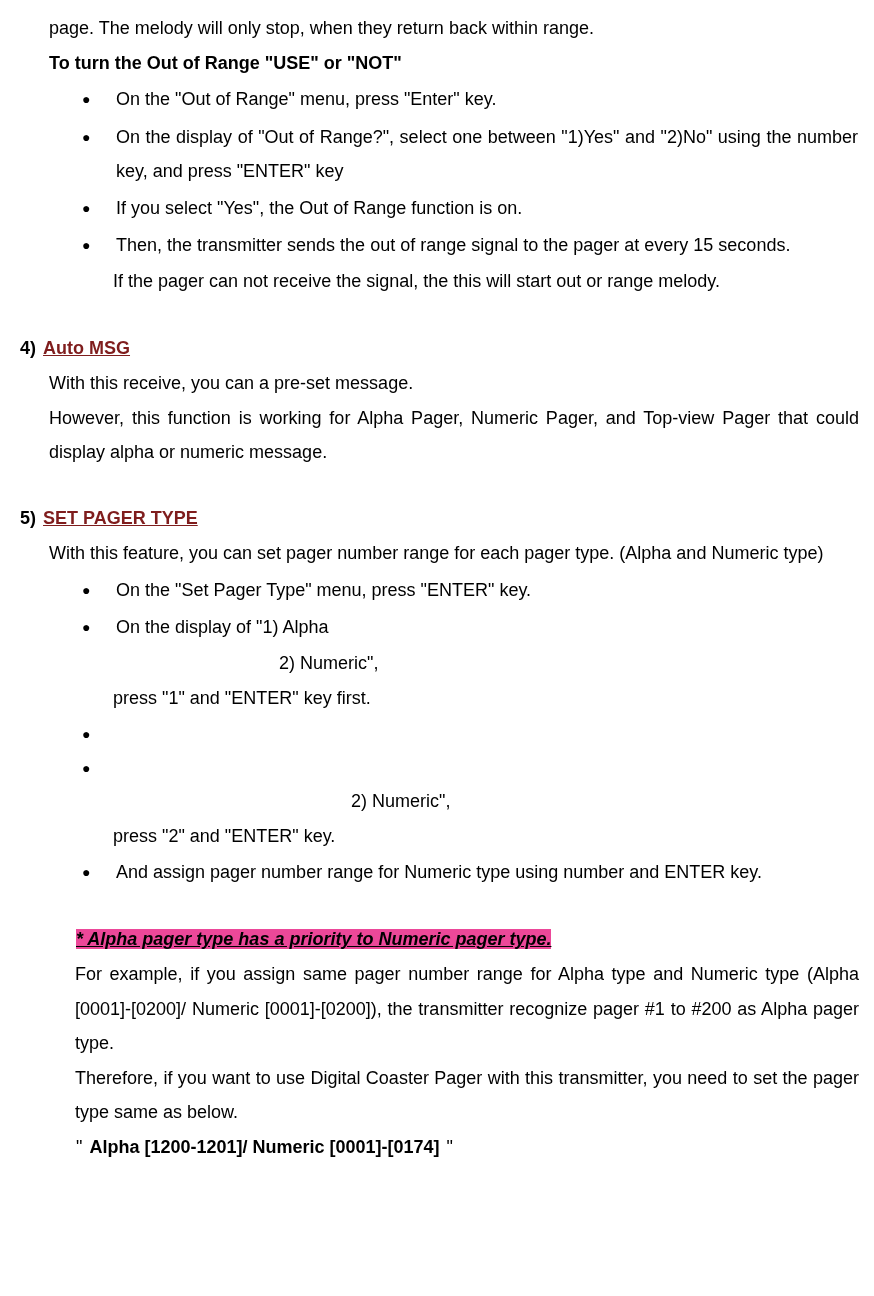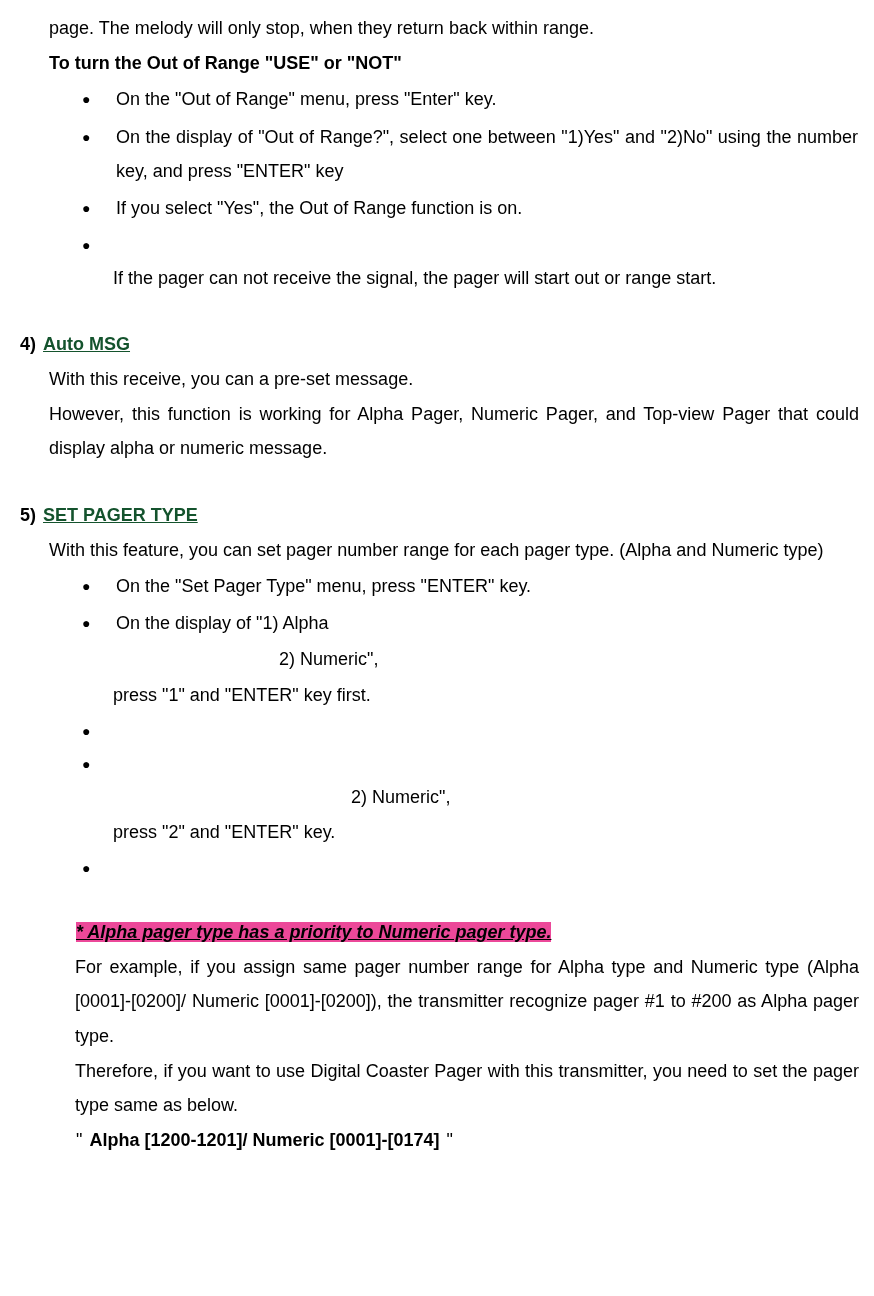--- a/index.html
+++ b/index.html
@@ -46,21 +46,21 @@
     }
     .bold {
       font-weight: bold;
     }
     .section-num {
       font-weight: bold;
       color: #000;
     }
     .section-title {
       font-weight: bold;
-      color: #14532d;
+      color: #7f1d1d;
       text-decoration: underline;
     }
     .highlight {
       background-color: #ec4899;
       font-weight: bold;
       font-style: italic;
       text-decoration: underline;
     }
     .spacer {
       height: 30px;
@@ -87,22 +87,23 @@
 <div class="bullet-row">
   <span class="bullet">●</span>
   <span class="bullet-text">On the display of "Out of Range?", select one between "1)Yes" and "2)No" using the number key, and press "ENTER" key</span>
 </div>
 <div class="bullet-row">
   <span class="bullet">●</span>
   <span class="bullet-text">If you select "Yes", the Out of Range function is on.</span>
 </div>
 <div class="bullet-row">
   <span class="bullet">●</span>
+  <span class="bullet-text">Then, the transmitter sends the out of range signal to the pager at every 15 seconds.</span>
 </div>
-<div class="bullet-cont">If the pager can not receive the signal, the pager will start out or range start.</div>
+<div class="bullet-cont">If the pager can not receive the signal, the this will start out or range melody.</div>
 
 <div class="spacer"></div>
 
 <div>
   <span class="section-num">4) </span><span class="section-title">Auto MSG</span>
 </div>
 <div class="indent-text">With this receive, you can a pre-set message.</div>
 <div class="indent-text">However, this function is working for Alpha Pager, Numeric Pager, and Top-view Pager that could display alpha or numeric message.</div>
 
 <div class="spacer"></div>
@@ -125,20 +126,21 @@
 <div class="bullet-row">
   <span class="bullet">●</span>
 </div>
 <div class="bullet-row">
   <span class="bullet">●</span>
 </div>
 <div class="bullet-cont-deeper2">2) Numeric",</div>
 <div class="bullet-cont">press "2" and "ENTER" key.</div>
 <div class="bullet-row">
   <span class="bullet">●</span>
+  <span class="bullet-text">And assign pager number range for Numeric type using number and ENTER key.</span>
 </div>
 
 <div class="spacer"></div>
 
 <div class="indent-text2">
   <span class="highlight">* Alpha pager type has a priority to Numeric pager type.</span>
 </div>
 <div class="indent-text2">For example, if you assign same pager number range for Alpha type and Numeric type (Alpha [0001]-[0200]/ Numeric [0001]-[0200]), the transmitter recognize pager #1 to #200 as Alpha pager type.</div>
 <div class="indent-text2">Therefore, if you want to use Digital Coaster Pager with this transmitter, you need to set the pager type same as below.</div>
 <div class="indent-text2">

